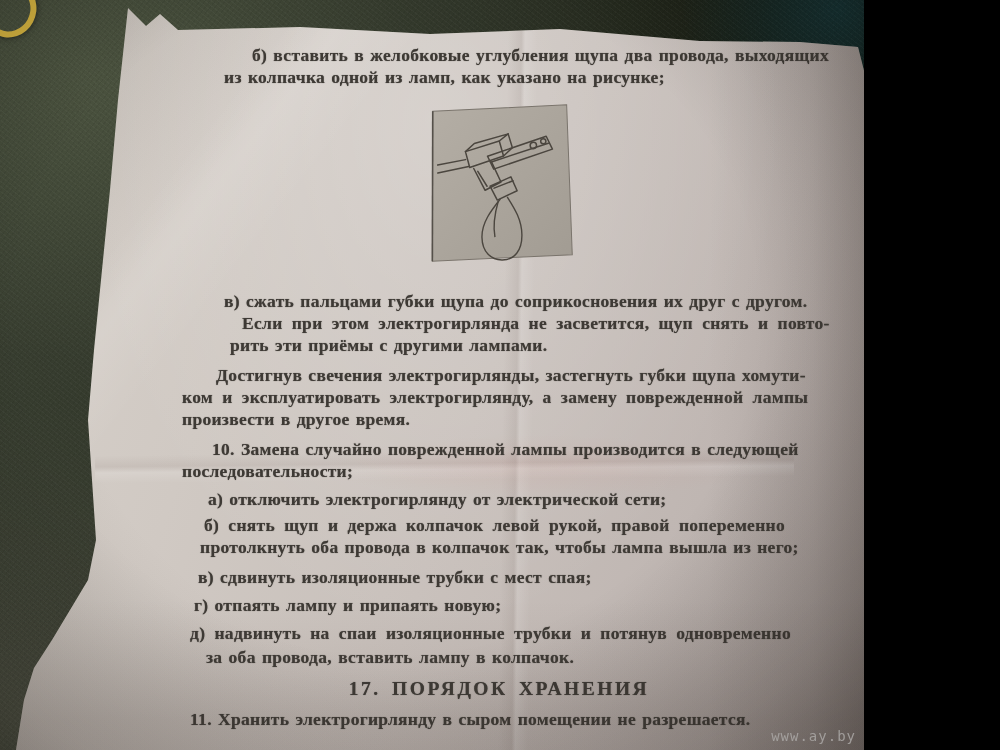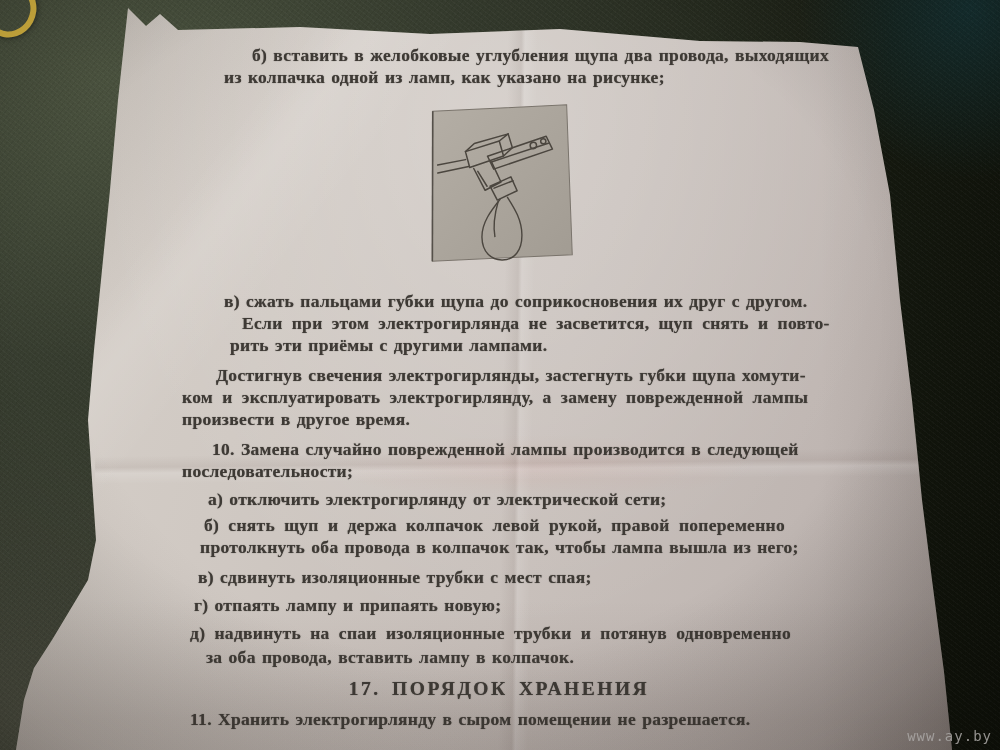--- a/index.html
+++ b/index.html
@@ -1,17 +1,17 @@
 <!DOCTYPE html>
 <html><head>
 <meta charset="utf-8">
 <style>
   html,body{margin:0;padding:0;background:#000;}
   .stage{
-    position:relative;width:1000px;height:750px;overflow:hidden;
+    position:relative;width:864px;height:750px;overflow:hidden;
     font-family:"Liberation Serif", serif;
     background:#1a1e14;
   }
   
   .fabric{
     position:absolute;inset:0;
     background:
       repeating-linear-gradient(38deg, rgba(255,255,255,0.028) 0 1px, transparent 1px 4px),
       repeating-linear-gradient(-52deg, rgba(0,0,0,0.06) 0 1px, transparent 1px 4px),
       radial-gradient(circle at 97% 1%, rgba(22,70,80,0.55), transparent 14%),

